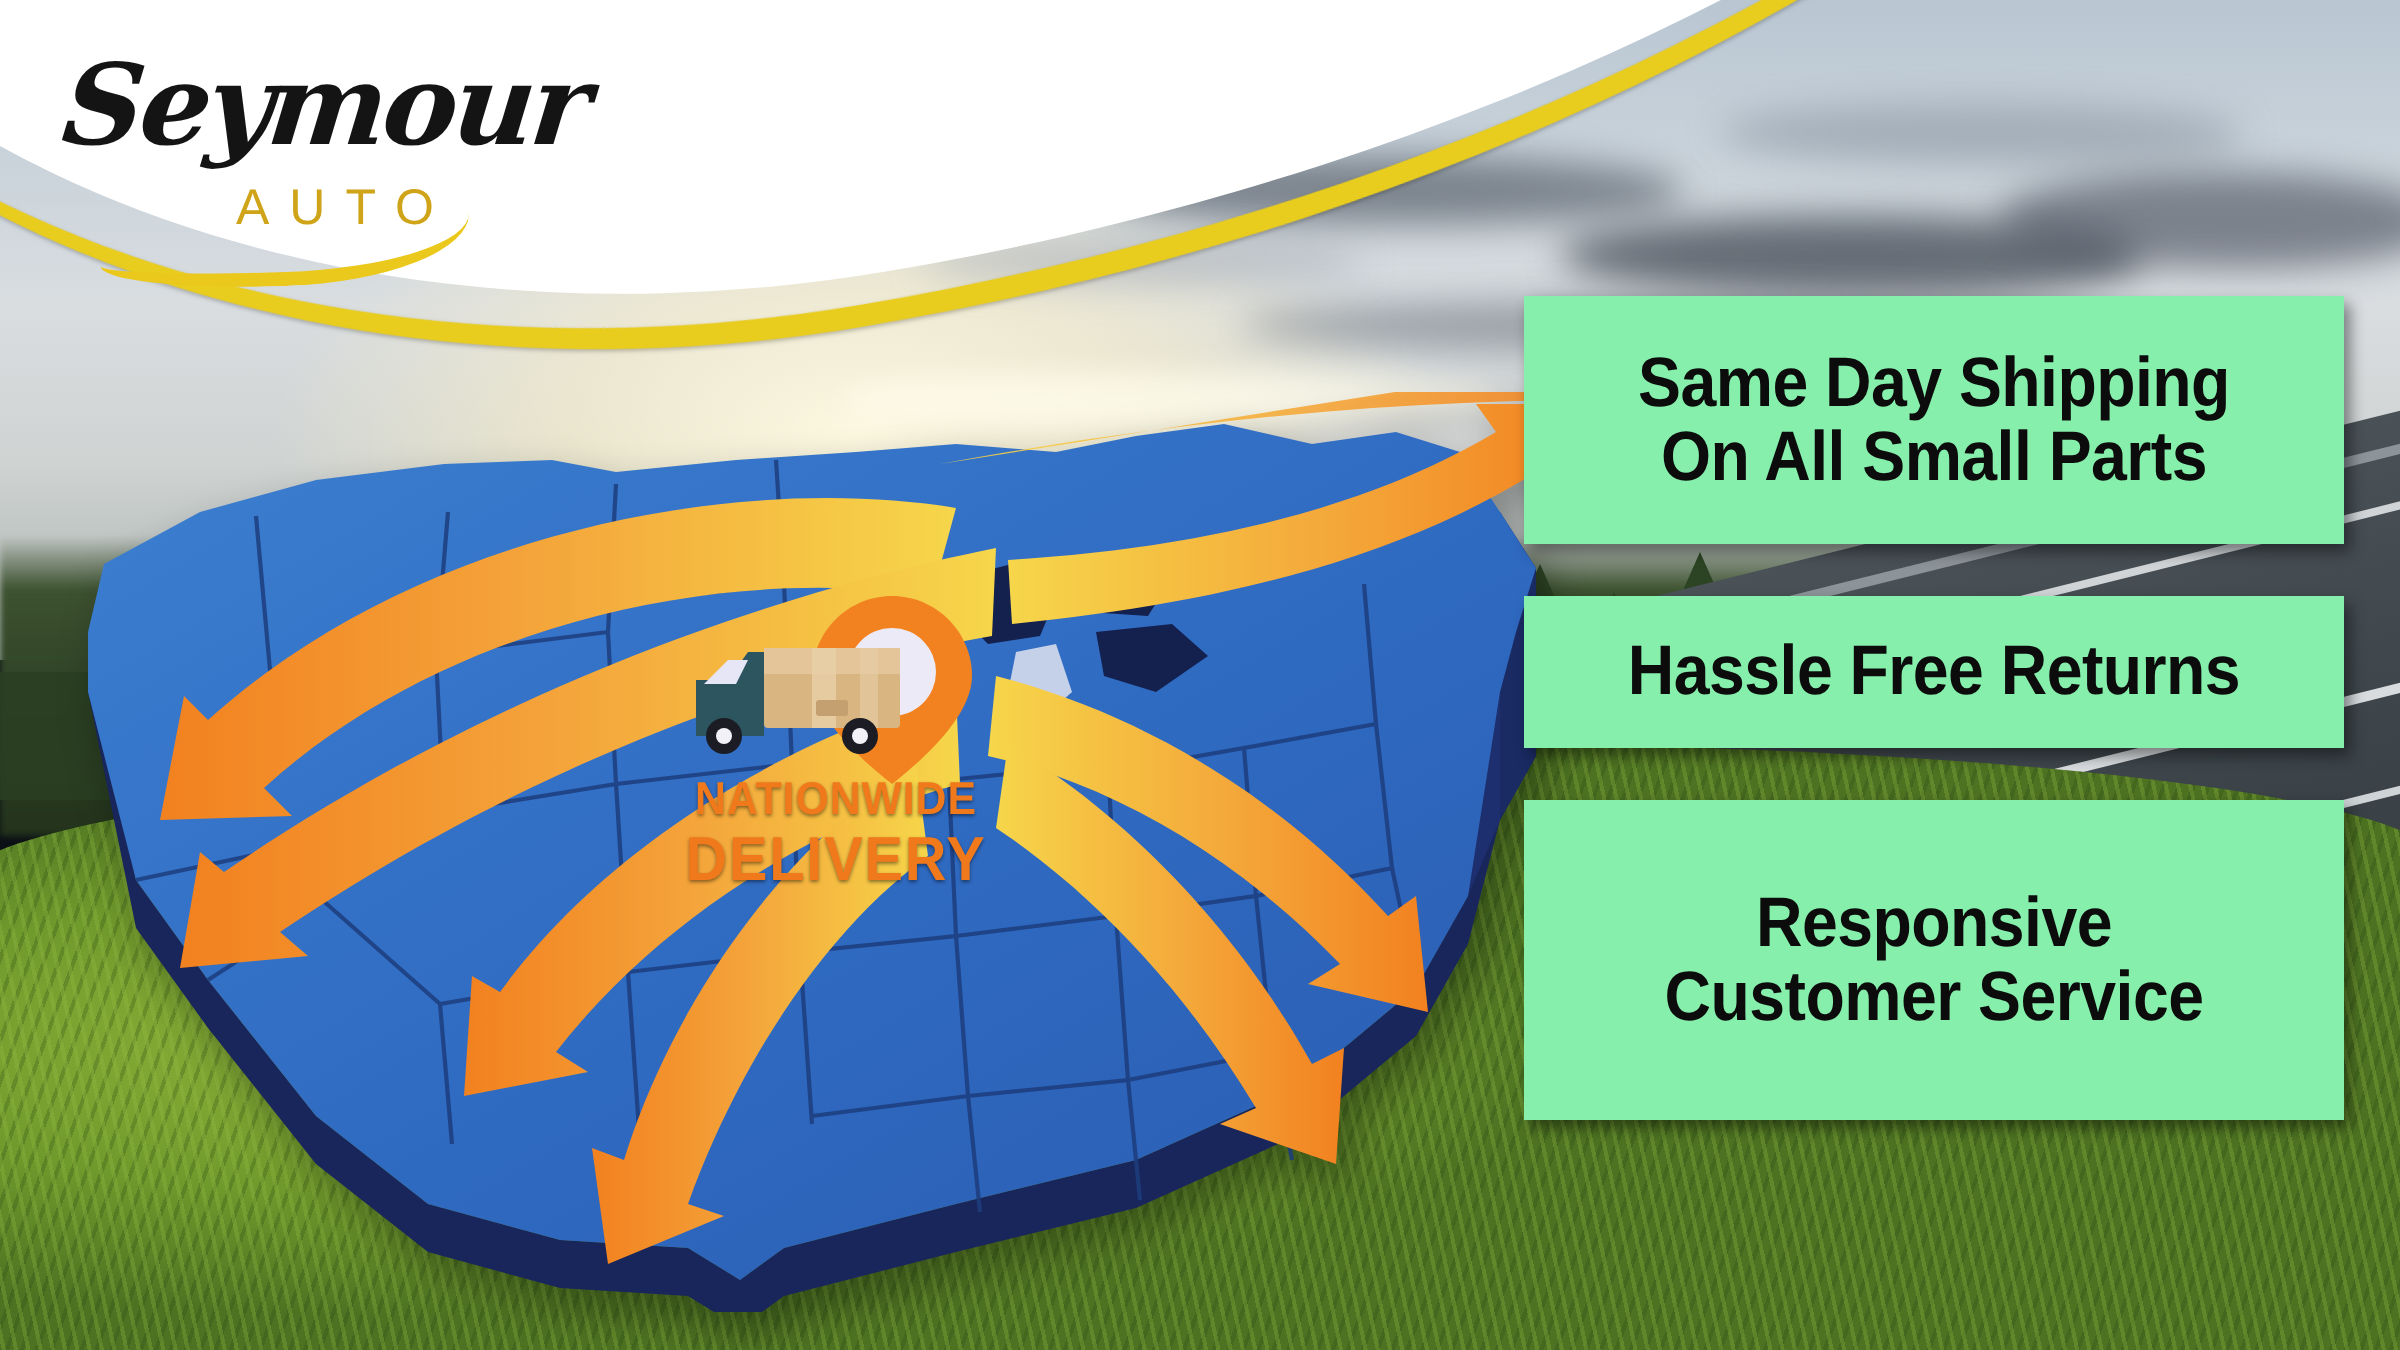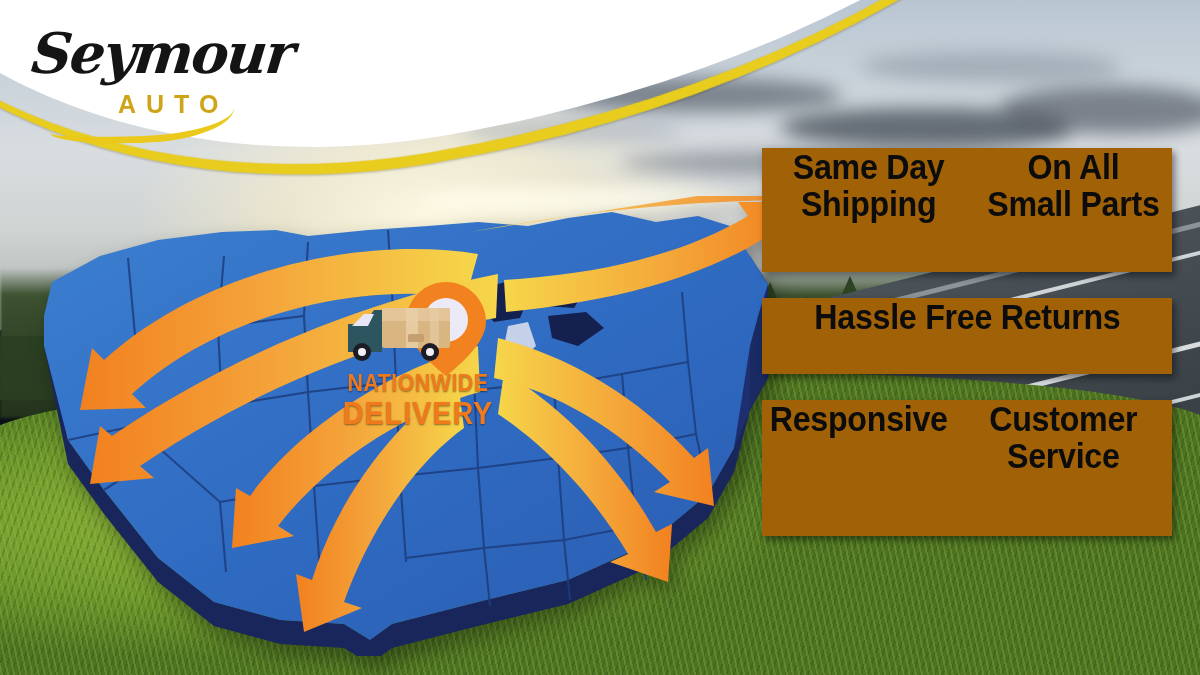--- a/index.html
+++ b/index.html
@@ -68,58 +68,58 @@
   
   .logo{position:absolute;left:26px;top:18px;width:230px;height:110px;}
   .logo-script{
     position:absolute;left:6px;top:2px;
     font-family:"DejaVu Serif",serif;font-style:italic;font-weight:700;
     font-size:56px;color:#141414;letter-spacing:-2px;
     transform:skewX(-6deg);
   }
   .logo-auto{
     position:absolute;left:92px;top:72px;
-    font-family:"Liberation Sans",sans-serif;font-weight:700;
+    font-family:"Liberation Sans",sans-serif;font-weight:400;
     font-size:25px;letter-spacing:10px;color:#cfa418;
   }
   .logo-swoosh{
     position:absolute;left:24px;top:92px;width:185px;height:26px;
     border-bottom:7px solid #ebc91c;
     border-radius:0 0 50% 50%/0 0 100% 40%;
     transform:rotate(-2deg);
   }
 
   
   .mapwrap{position:absolute;left:8px;top:196px;width:790px;height:460px;}
   .mapsvg{position:absolute;inset:0;width:100%;height:100%;
           filter:drop-shadow(6px 10px 10px rgba(0,0,0,.35));}
 
   
-  .badge{position:absolute;left:318px;top:276px;width:200px;height:180px;}
+  .badge{position:absolute;left:318px;top:292px;width:200px;height:180px;}
   .badge svg{position:absolute;left:0;top:0;}
   .nw-text{
     position:absolute;left:0;top:96px;width:200px;text-align:center;
     color:#f07a1b;font-weight:700;line-height:1;
     text-shadow:0 1px 2px rgba(0,0,0,.45);
   }
   .nw-1{font-size:23px;letter-spacing:.5px;transform:scaleX(.93);}
   .nw-2{font-size:31px;letter-spacing:1px;margin-top:3px;transform:scaleX(.93);}
 
   
   .boxes{position:absolute;left:762px;top:148px;width:410px;}
   .cbox{
-    background:#a16207;color:#0c0c0c;
+    background:#86efac;color:#0c0c0c;
     font-weight:700;text-align:center;
     box-shadow:3px 4px 7px rgba(0,0,0,.45);
-    display:flex;flex-direction:row;justify-content:center;
+    display:flex;flex-direction:column;justify-content:center;
   }
   .cbox .ln{line-height:1.06;font-size:35px;letter-spacing:-.3px;transform:scaleX(.92);}
   #box1{height:124px;margin-bottom:26px;}
   #box2{height:76px;margin-bottom:26px;}
-  #box3{height:136px;}
+  #box3{height:160px;}
 </style>
 </head>
 <body>
 
 <div id="stage">
 
   <div class="layer">
 
     <div class="sky">
       <div class="cloudbank" style="left:540px;top:78px;width:300px;height:34px;background:rgba(72,80,92,.62);"></div>

